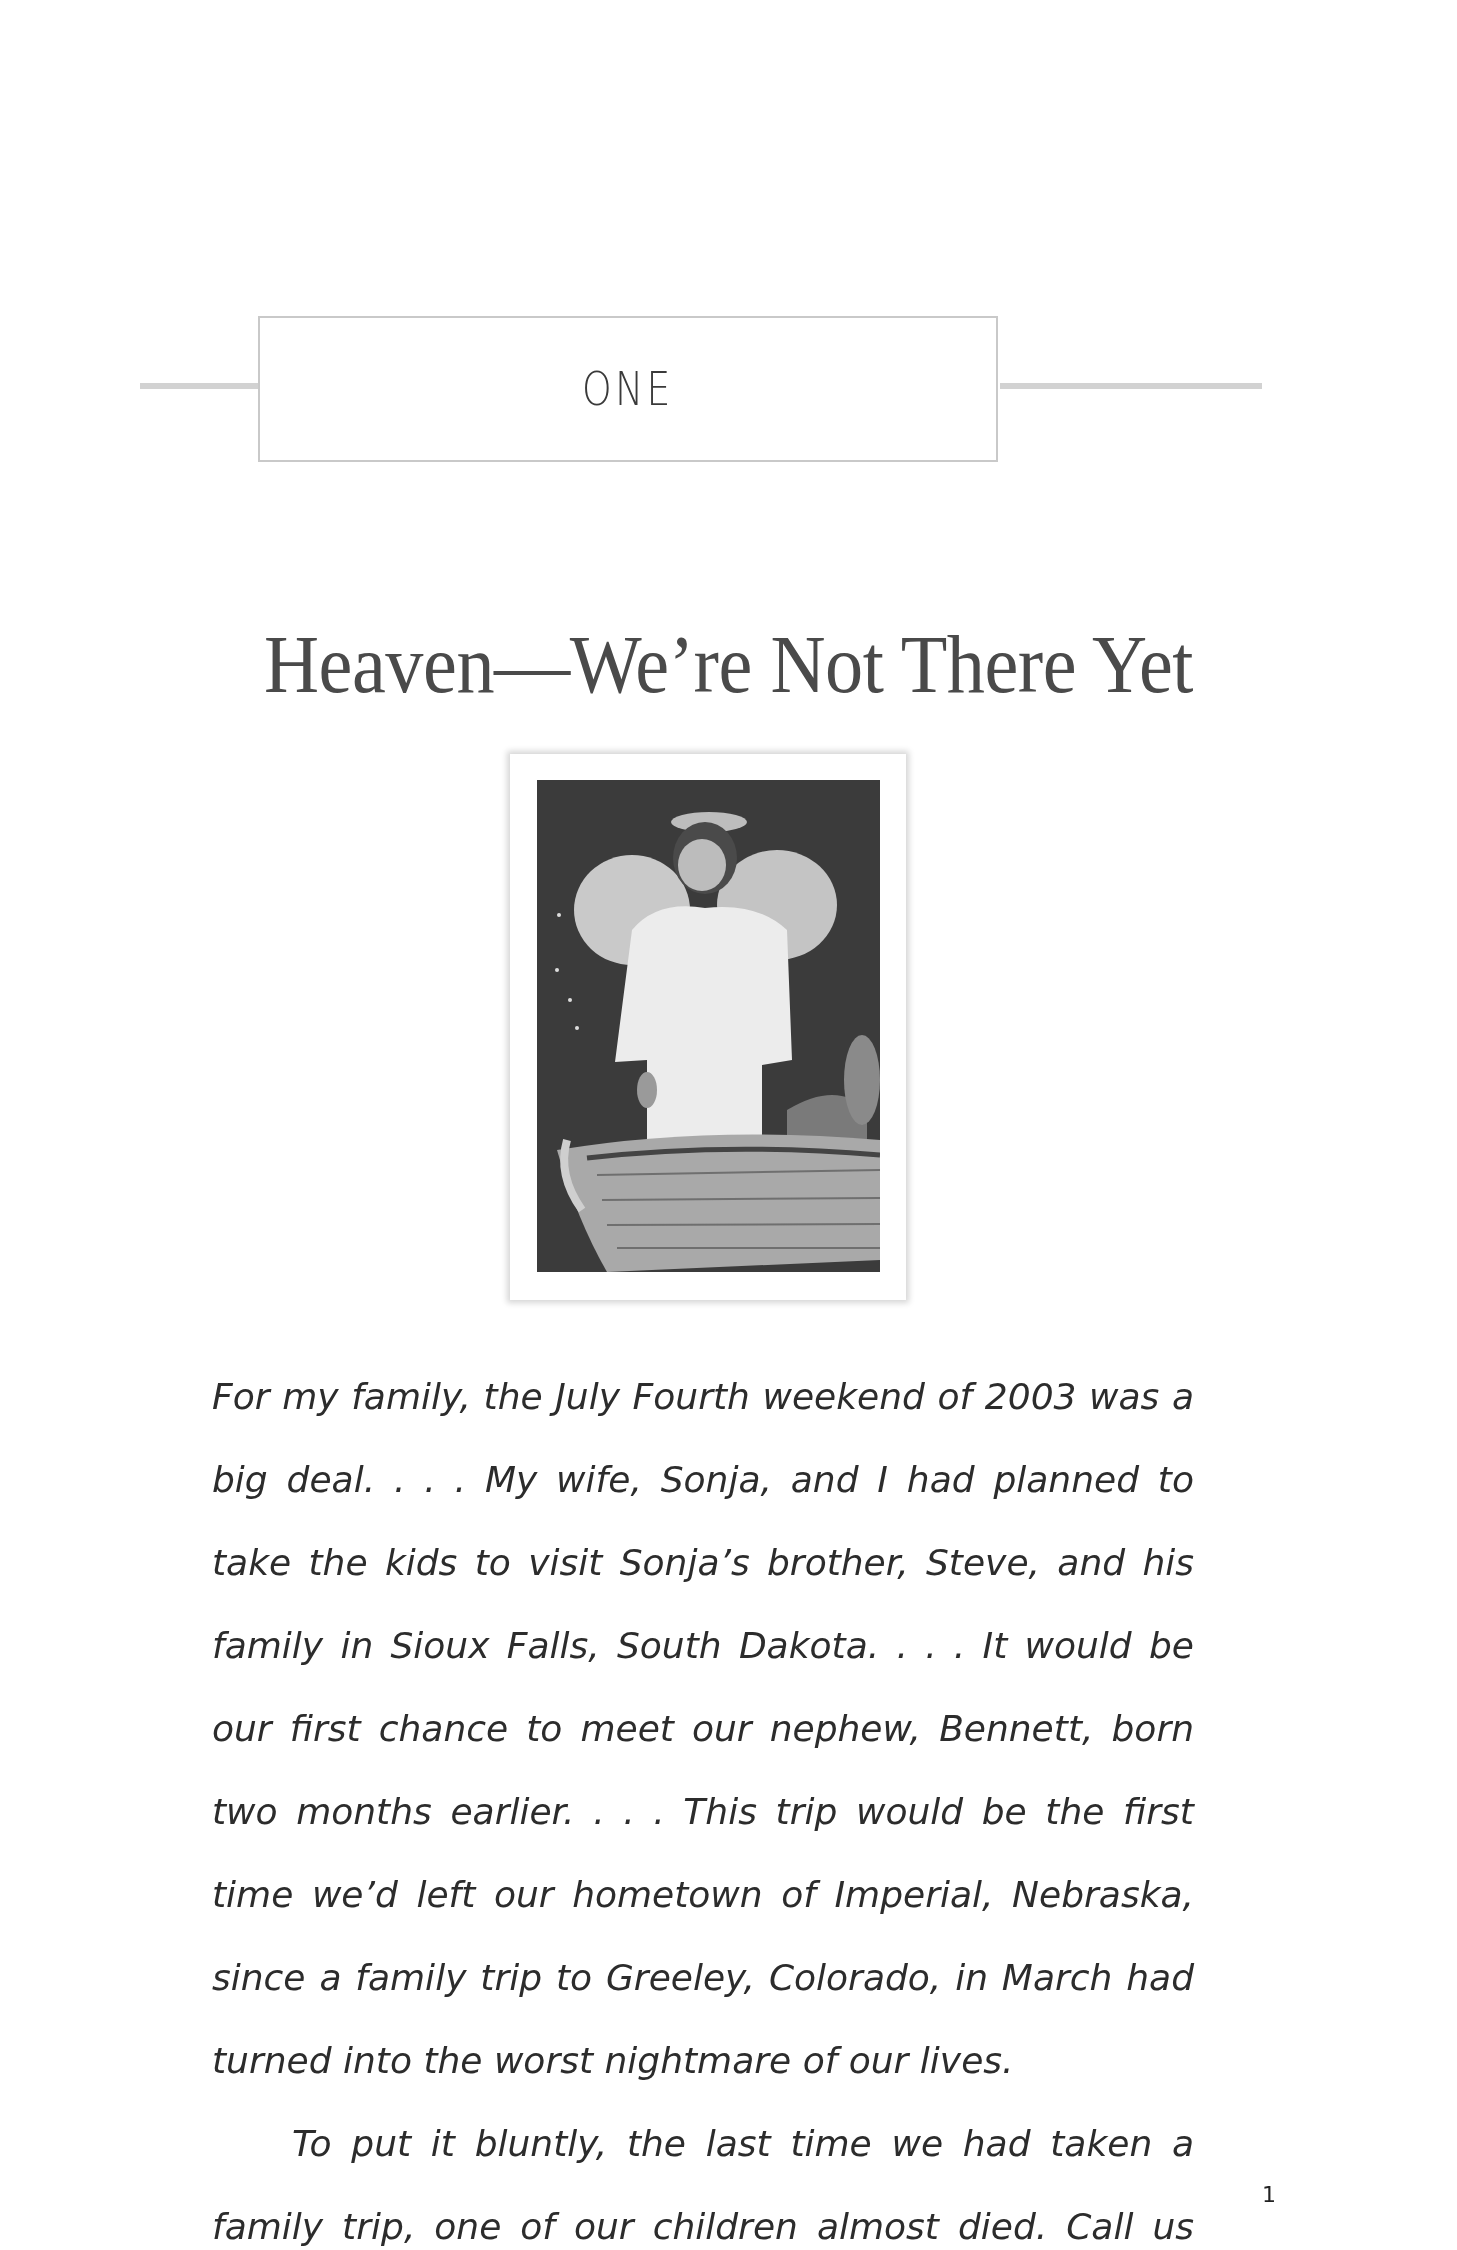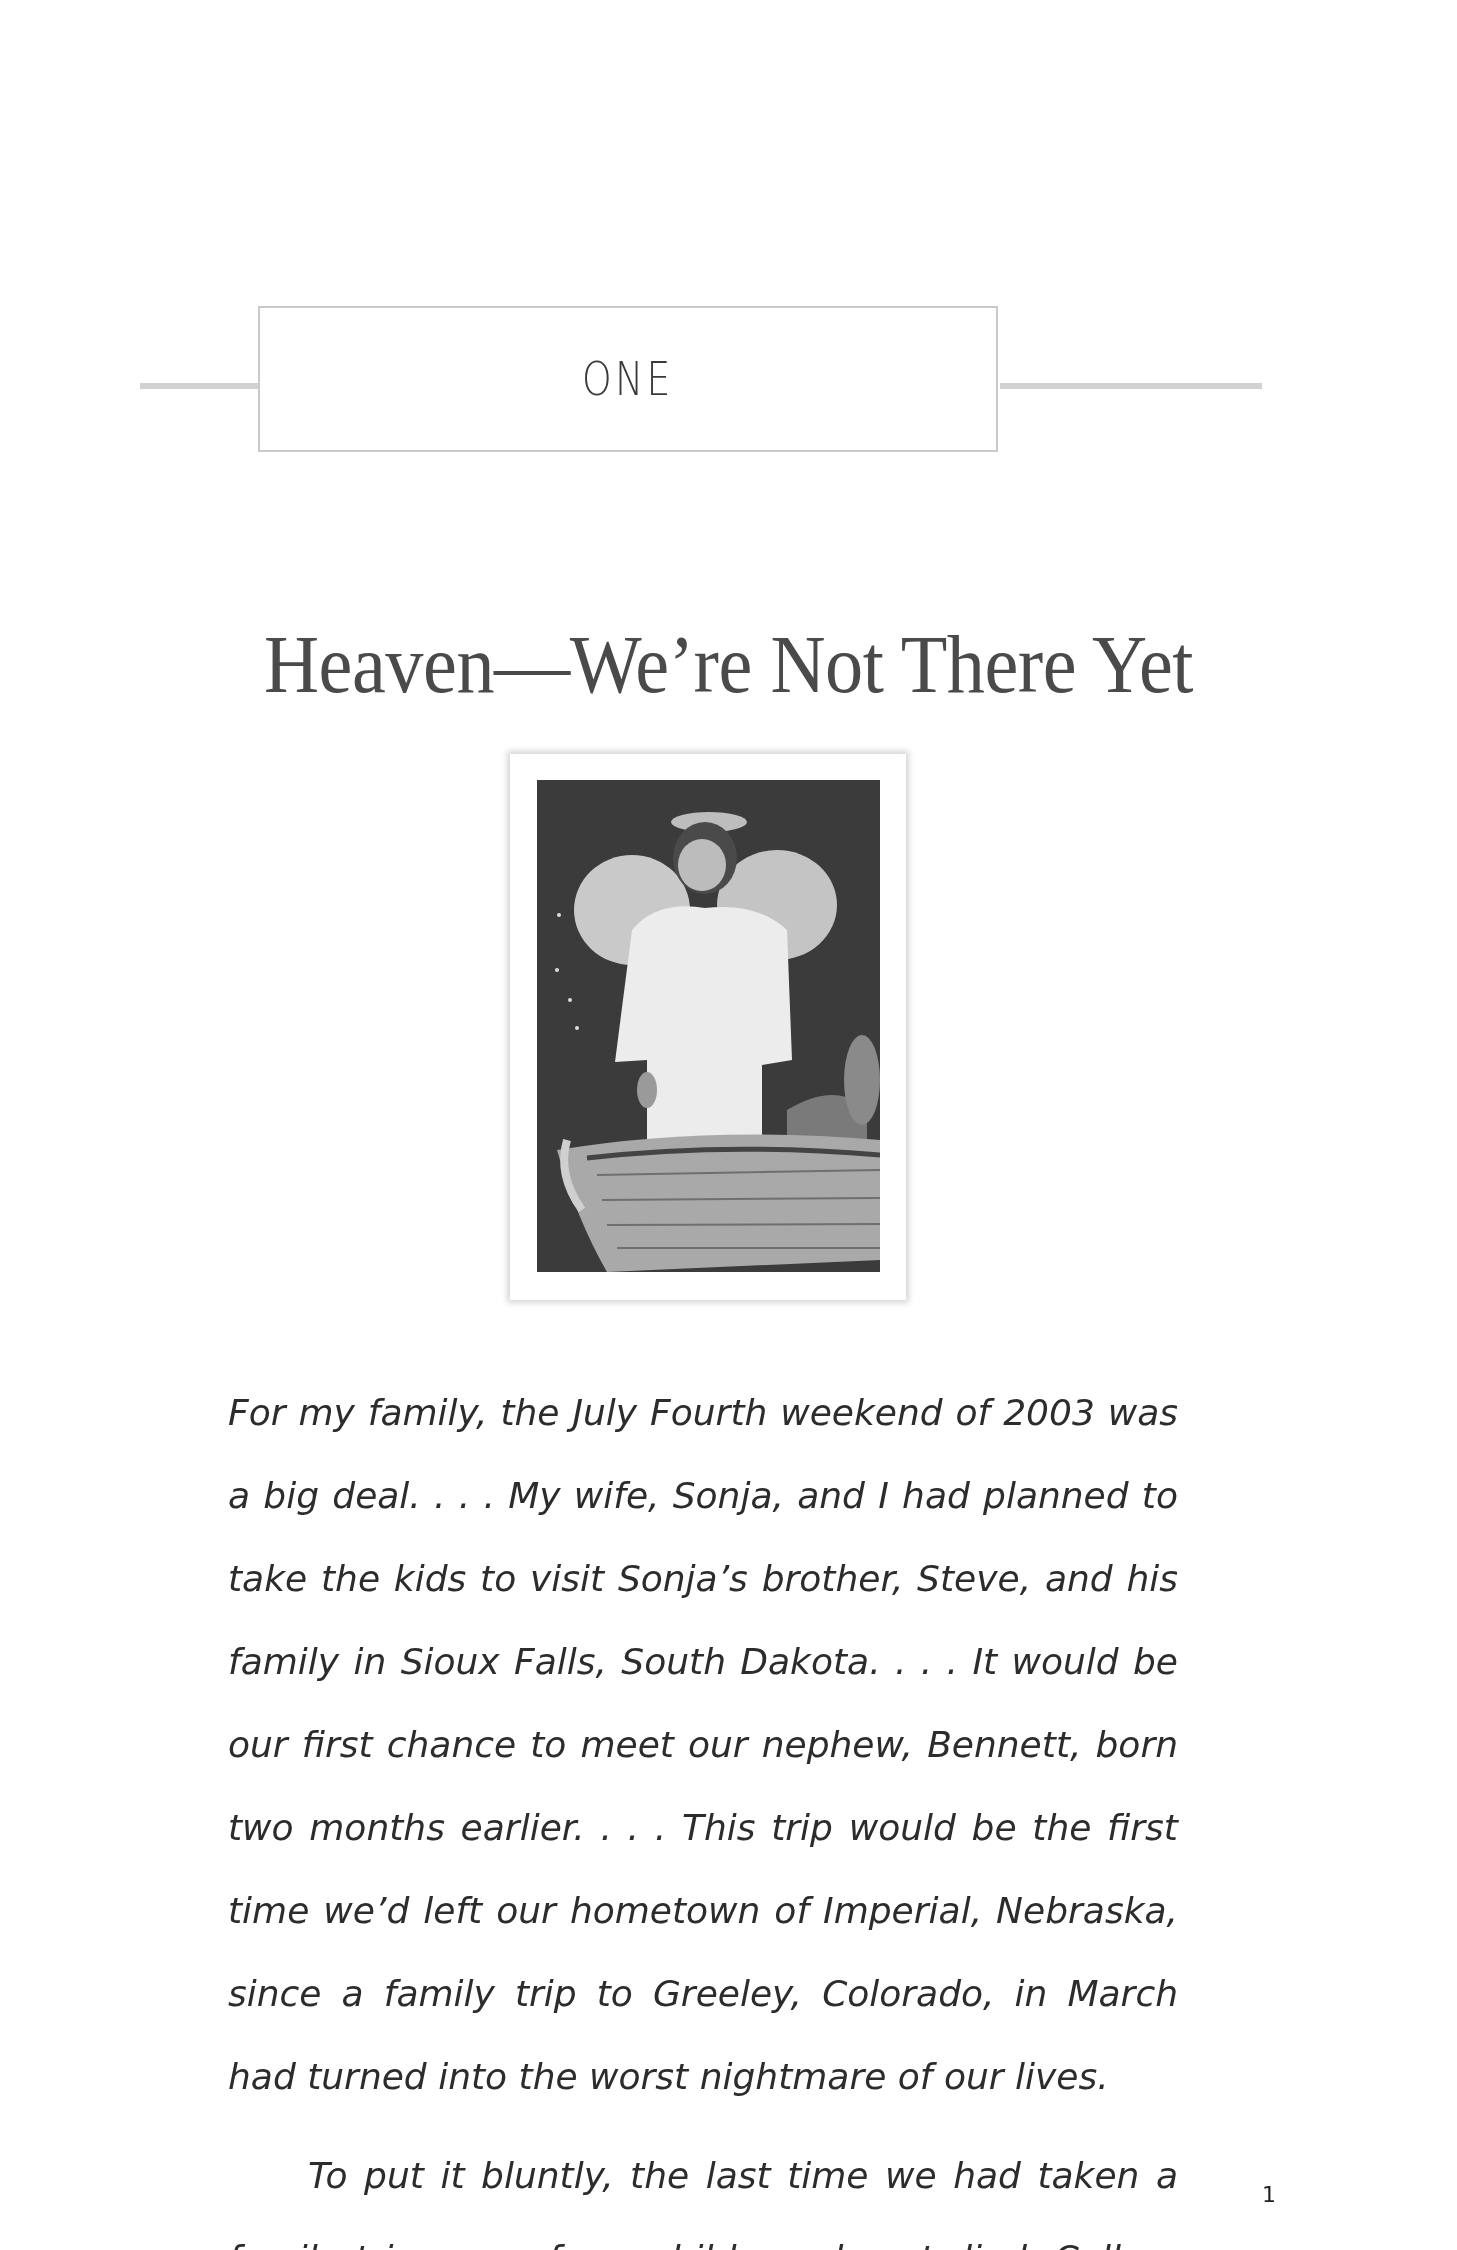--- a/index.html
+++ b/index.html
@@ -1,27 +1,27 @@
 <!DOCTYPE html>
 <html><head>
 <meta charset="utf-8">
 <style>
   html, body { margin: 0; padding: 0; background: #ffffff; }
   body { width: 1457px; height: 2250px; position: relative; overflow: hidden; font-family: "DejaVu Serif", serif; color: #333; }
   .rule { position: absolute; top: 383px; height: 6px; background: #d2d2d2; }
   .rule.left { left: 140px; width: 118px; }
   .rule.right { left: 1000px; width: 262px; }
-  .chapter-box { position: absolute; left: 258px; top: 306px; width: 740px; height: 146px; border: 2px solid #c9c9c9; box-sizing: border-box; display: flex; align-items: center; justify-content: center; }
+  .chapter-box { position: absolute; left: 258px; top: 316px; width: 740px; height: 146px; border: 2px solid #c9c9c9; box-sizing: border-box; display: flex; align-items: center; justify-content: center; }
   .chapter-label { font-family: "DejaVu Sans", sans-serif; font-weight: 300; font-size: 46px; letter-spacing: 4px; color: #3a3a3a; transform: scaleX(0.82); }
   .title { position: absolute; left: 0; width: 1457px; top: 618px; text-align: center; font-family: "Liberation Serif", serif; font-size: 82px; color: #4a4a4a; letter-spacing: -0.5px; transform: scaleX(0.93); }
   .photo-frame { position: absolute; left: 510px; top: 754px; width: 396px; height: 546px; background: #fff; box-shadow: 0 0 6px 3px #d6d6d6; }
   .photo { position: absolute; left: 27px; top: 26px; width: 343px; height: 492px; background: #3e3e3e; overflow: hidden; }
   .photo svg { width: 100%; height: 100%; display: block; }
   .body-text { position: absolute; left: 212px; top: 1355px; width: 982px; font-family: "DejaVu Sans", sans-serif; font-style: italic; font-size: 36px; line-height: 83px; color: #2c2c2c; text-align: justify; }
-  .body-text p { margin: 16px; }
+  .body-text p { margin: 0; }
   .body-text p.indent { text-indent: 80px; }
   .page-number { position: absolute; left: 1262px; top: 2182px; font-family: "DejaVu Sans", sans-serif; font-size: 22px; color: #222; }
 </style>
 </head>
 <body>
 
 <div class="rule left"></div>
 <div class="rule right"></div>
 <div class="chapter-box">
   <span class="chapter-label">ONE</span>

